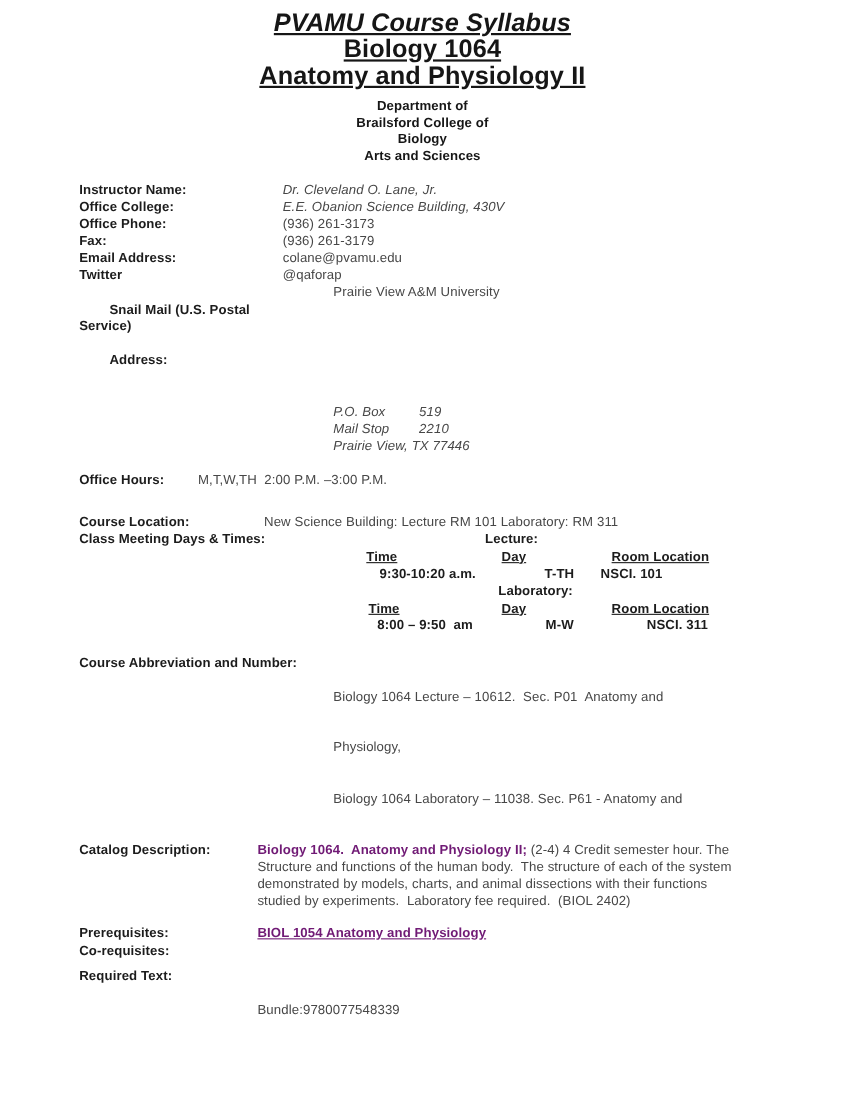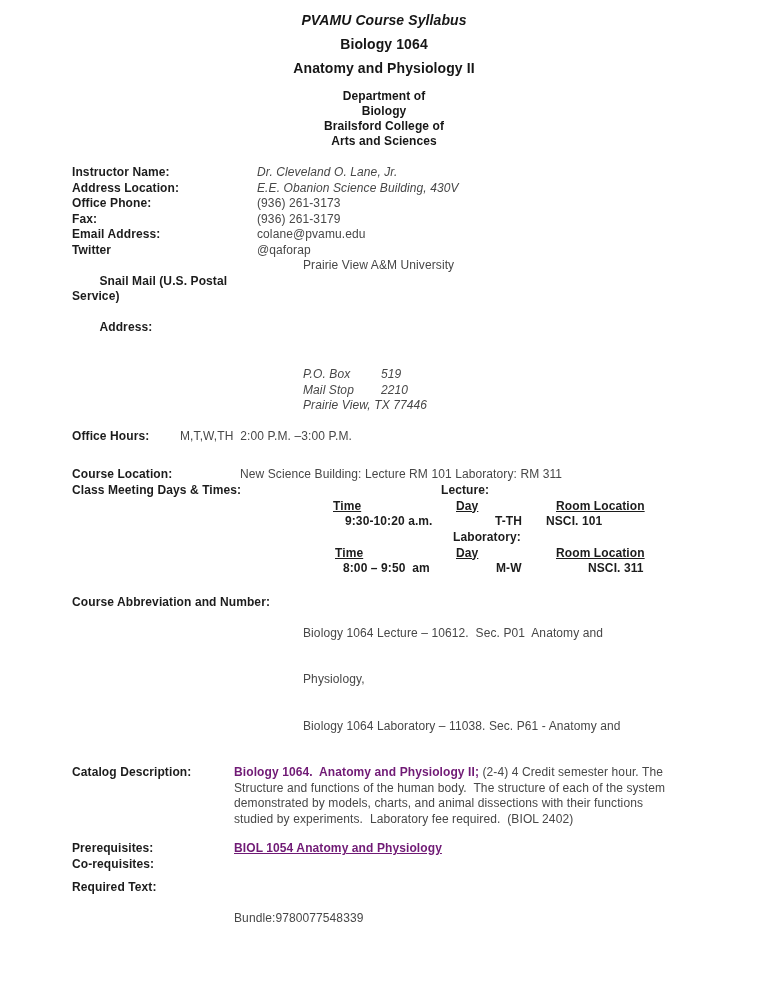--- a/index.html
+++ b/index.html
@@ -13,24 +13,25 @@
     padding: 8px 72px 0 72px;
     font-family: "Liberation Sans", sans-serif;
     font-size: 12px;
     line-height: 15.5px;
     color: #474747;
     letter-spacing: 0.1px;
     overflow: hidden;
   }
   .center { text-align: center; }
   .title-line {
-    font-size: 14px;
+    font-size: 23px;
     line-height: 24px;
     font-weight: bold;
     color: #161616;
+    text-decoration: underline;
   }
   .title-italic { font-style: italic; }
   .dept-block { margin-top: 9px; }
   .dept-line { font-weight: bold; color: #161616; line-height: 15px; }
 
   .row { display: flex; align-items: flex-start; }
   .lbl { font-weight: bold; color: #1c1c1c; flex: none; white-space: pre-wrap; }
   .val { white-space: pre-wrap; }
   .italic { font-style: italic; }
   .bold { font-weight: bold; color: #701a75; }
@@ -67,32 +68,32 @@
 <div class="page">
 
   <div class="center">
     <div class="title-line title-italic">PVAMU Course Syllabus</div>
     <div class="title-line">Biology 1064</div>
     <div class="title-line">Anatomy and Physiology II</div>
   </div>
 
   <div class="center dept-block">
     <div class="dept-line">Department of</div>
+    <div class="dept-line">Brailsford College of</div>
     <div class="dept-line">Biology</div>
-    <div class="dept-line">Brailsford College of</div>
     <div class="dept-line">Arts and Sciences</div>
   </div>
 
   <div class="contact">
     <div class="row">
       <span class="lbl">Instructor Name:</span>
       <span class="val italic">Dr. Cleveland O. Lane, Jr.</span>
     </div>
     <div class="row">
-      <span class="lbl">Address Location:</span>
+      <span class="lbl">Office College:</span>
       <span class="val italic">E.E. Obanion Science Building, 430V</span>
     </div>
     <div class="row">
       <span class="lbl">Office Phone:</span>
       <span class="val">(936) 261-3173</span>
     </div>
     <div class="row">
       <span class="lbl">Fax:</span>
       <span class="val">(936) 261-3179</span>
     </div>

